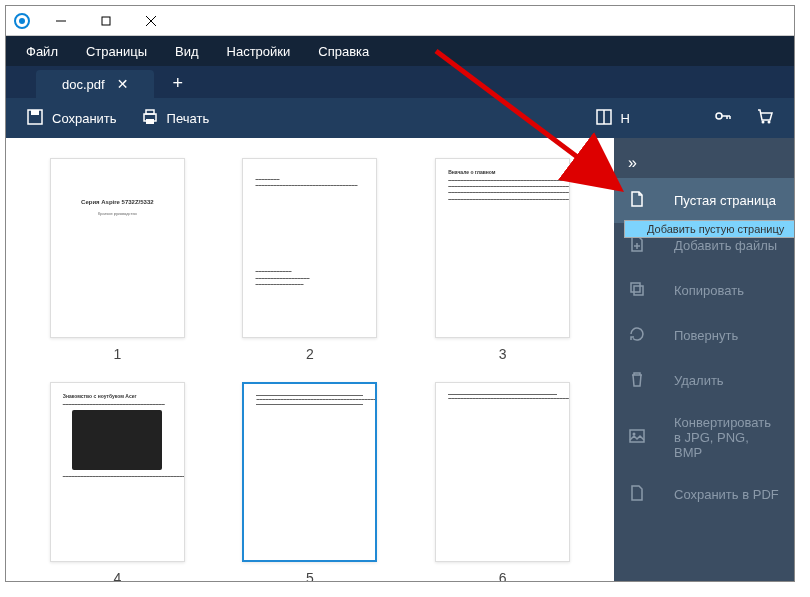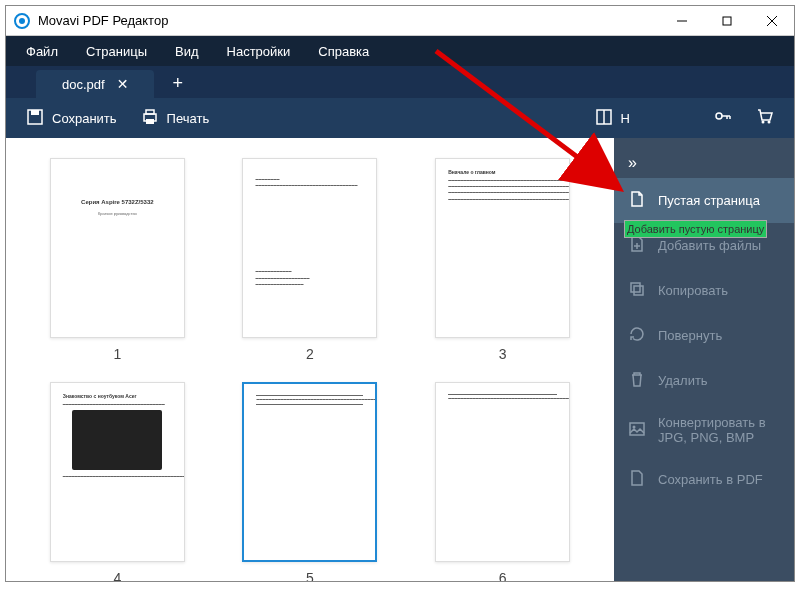--- a/index.html
+++ b/index.html
@@ -21,24 +21,24 @@
     .tool-btn { display: flex; align-items: center; gap: 8px; color: #fff; font-size: 13px; cursor: pointer; }
     .tool-spacer { flex: 1; }
     .content-area { display: flex; height: calc(100% - 132px); }
     .thumbs-grid { flex: 1; background: #fff; padding: 20px 30px; display: grid; grid-template-columns: repeat(3, 1fr); gap: 20px 30px; overflow: auto; }
     .thumb-item { display: flex; flex-direction: column; align-items: center; gap: 8px; }
     .thumb-page { width: 135px; height: 180px; background: #fff; border: 1px solid #ddd; box-shadow: 0 1px 3px rgba(0,0,0,0.1); padding: 10px 12px; font-size: 4px; color: #333; overflow: hidden; }
     .thumb-page.selected { border: 2px solid #2089d4; }
     .thumb-num { font-size: 14px; color: #444; font-weight: 500; }
     .side-panel { width: 180px; background: #3b4d62; padding: 10px 0; display: flex; flex-direction: column; }
     .panel-toggle { color: #fff; padding: 6px 14px; font-size: 16px; cursor: pointer; }
-    .panel-item { display: flex; align-items: center; gap: 12px; padding: 12px 14px; color: #8b9aaa; font-size: 13px; cursor: pointer; }
+    .panel-item { display: flex; align-items: center; gap: 28px; padding: 12px 14px; color: #8b9aaa; font-size: 13px; cursor: pointer; }
     .panel-item.active { background: #4d6880; color: #fff; }
     .panel-item svg { width: 18px; height: 18px; flex-shrink: 0; }
-    .tooltip { position: absolute; background: #22c55e; border: 1px solid #aaa; padding: 2px 2px; font-size: 11px; color: #333; white-space: nowrap; }
+    .tooltip { position: absolute; background: #7dd3fc; border: 1px solid #aaa; padding: 2px 22px; font-size: 11px; color: #333; white-space: nowrap; }
     .arrow { position: absolute; }
     
     .tp-title { font-size: 6px; font-weight: bold; text-align: center; margin-top: 30px; }
     .tp-sub { font-size: 4px; text-align: center; margin-top: 6px; color: #666; }
     .tp-heading { font-size: 5px; font-weight: bold; margin-bottom: 3px; }
     .tp-line { height: 1px; background: #666; margin: 1px 0; }
     .tp-para { font-size: 3px; line-height: 1.4; color: #555; margin-bottom: 2px; }
     .tp-laptop { width: 90px; height: 60px; background: #222; margin: 4px auto; border-radius: 2px; }
     .tp-cols { display: flex; gap: 6px; }
     .tp-col { flex: 1; }
@@ -47,21 +47,20 @@
 <body>
 
 <div class="window">
   <div class="titlebar">
     <span class="app-icon">
       <svg viewBox="0 0 16 16">
           <circle cx="8" cy="8" r="7" fill="none" stroke="#0a84d8" stroke-width="2"></circle>
           <circle cx="8" cy="8" r="3" fill="#0a84d8"></circle>
         </svg>
     </span>
-    <span class="title-text">Movavi PDF Редактор</span>
     <div class="win-controls">
       <div class="win-btn">
           <svg viewBox="0 0 10 10">
             <line x1="0" y1="5" x2="10" y2="5" stroke="#000" stroke-width="1"></line>
           </svg>
         </div>
       <div class="win-btn">
           <svg viewBox="0 0 10 10">
             <rect x="1" y="1" width="8" height="8" fill="none" stroke="#000" stroke-width="1"></rect>
           </svg>

